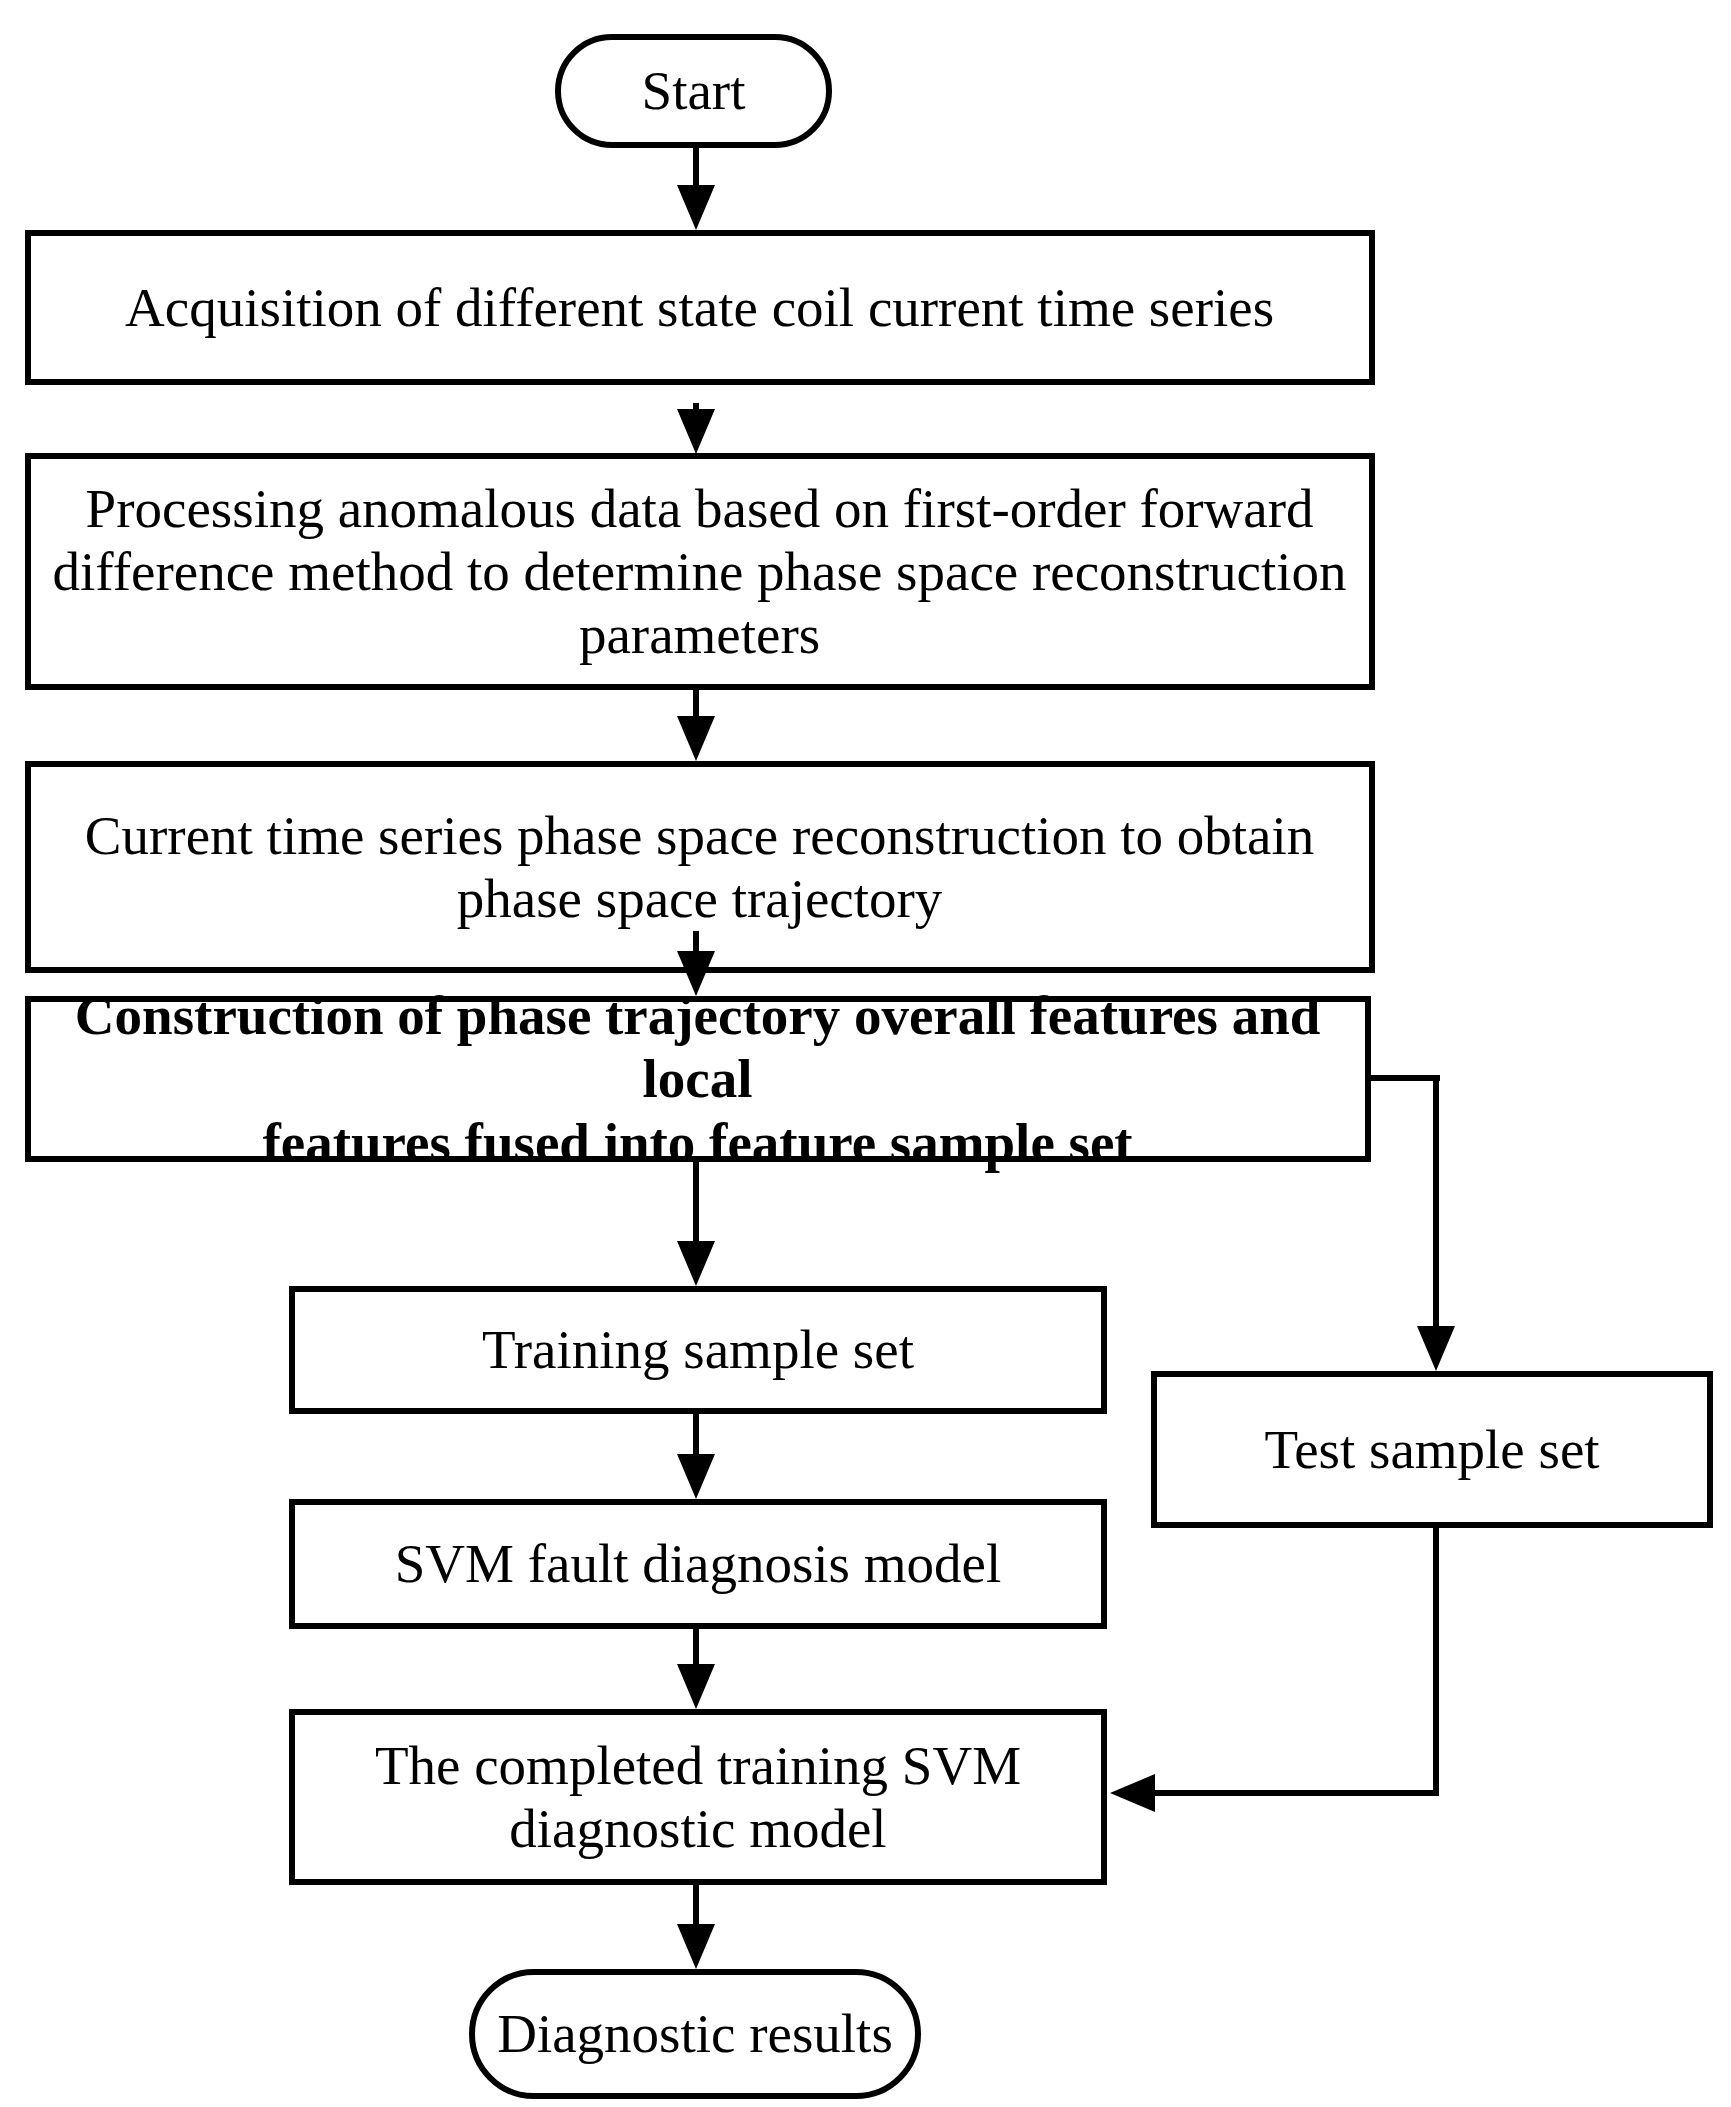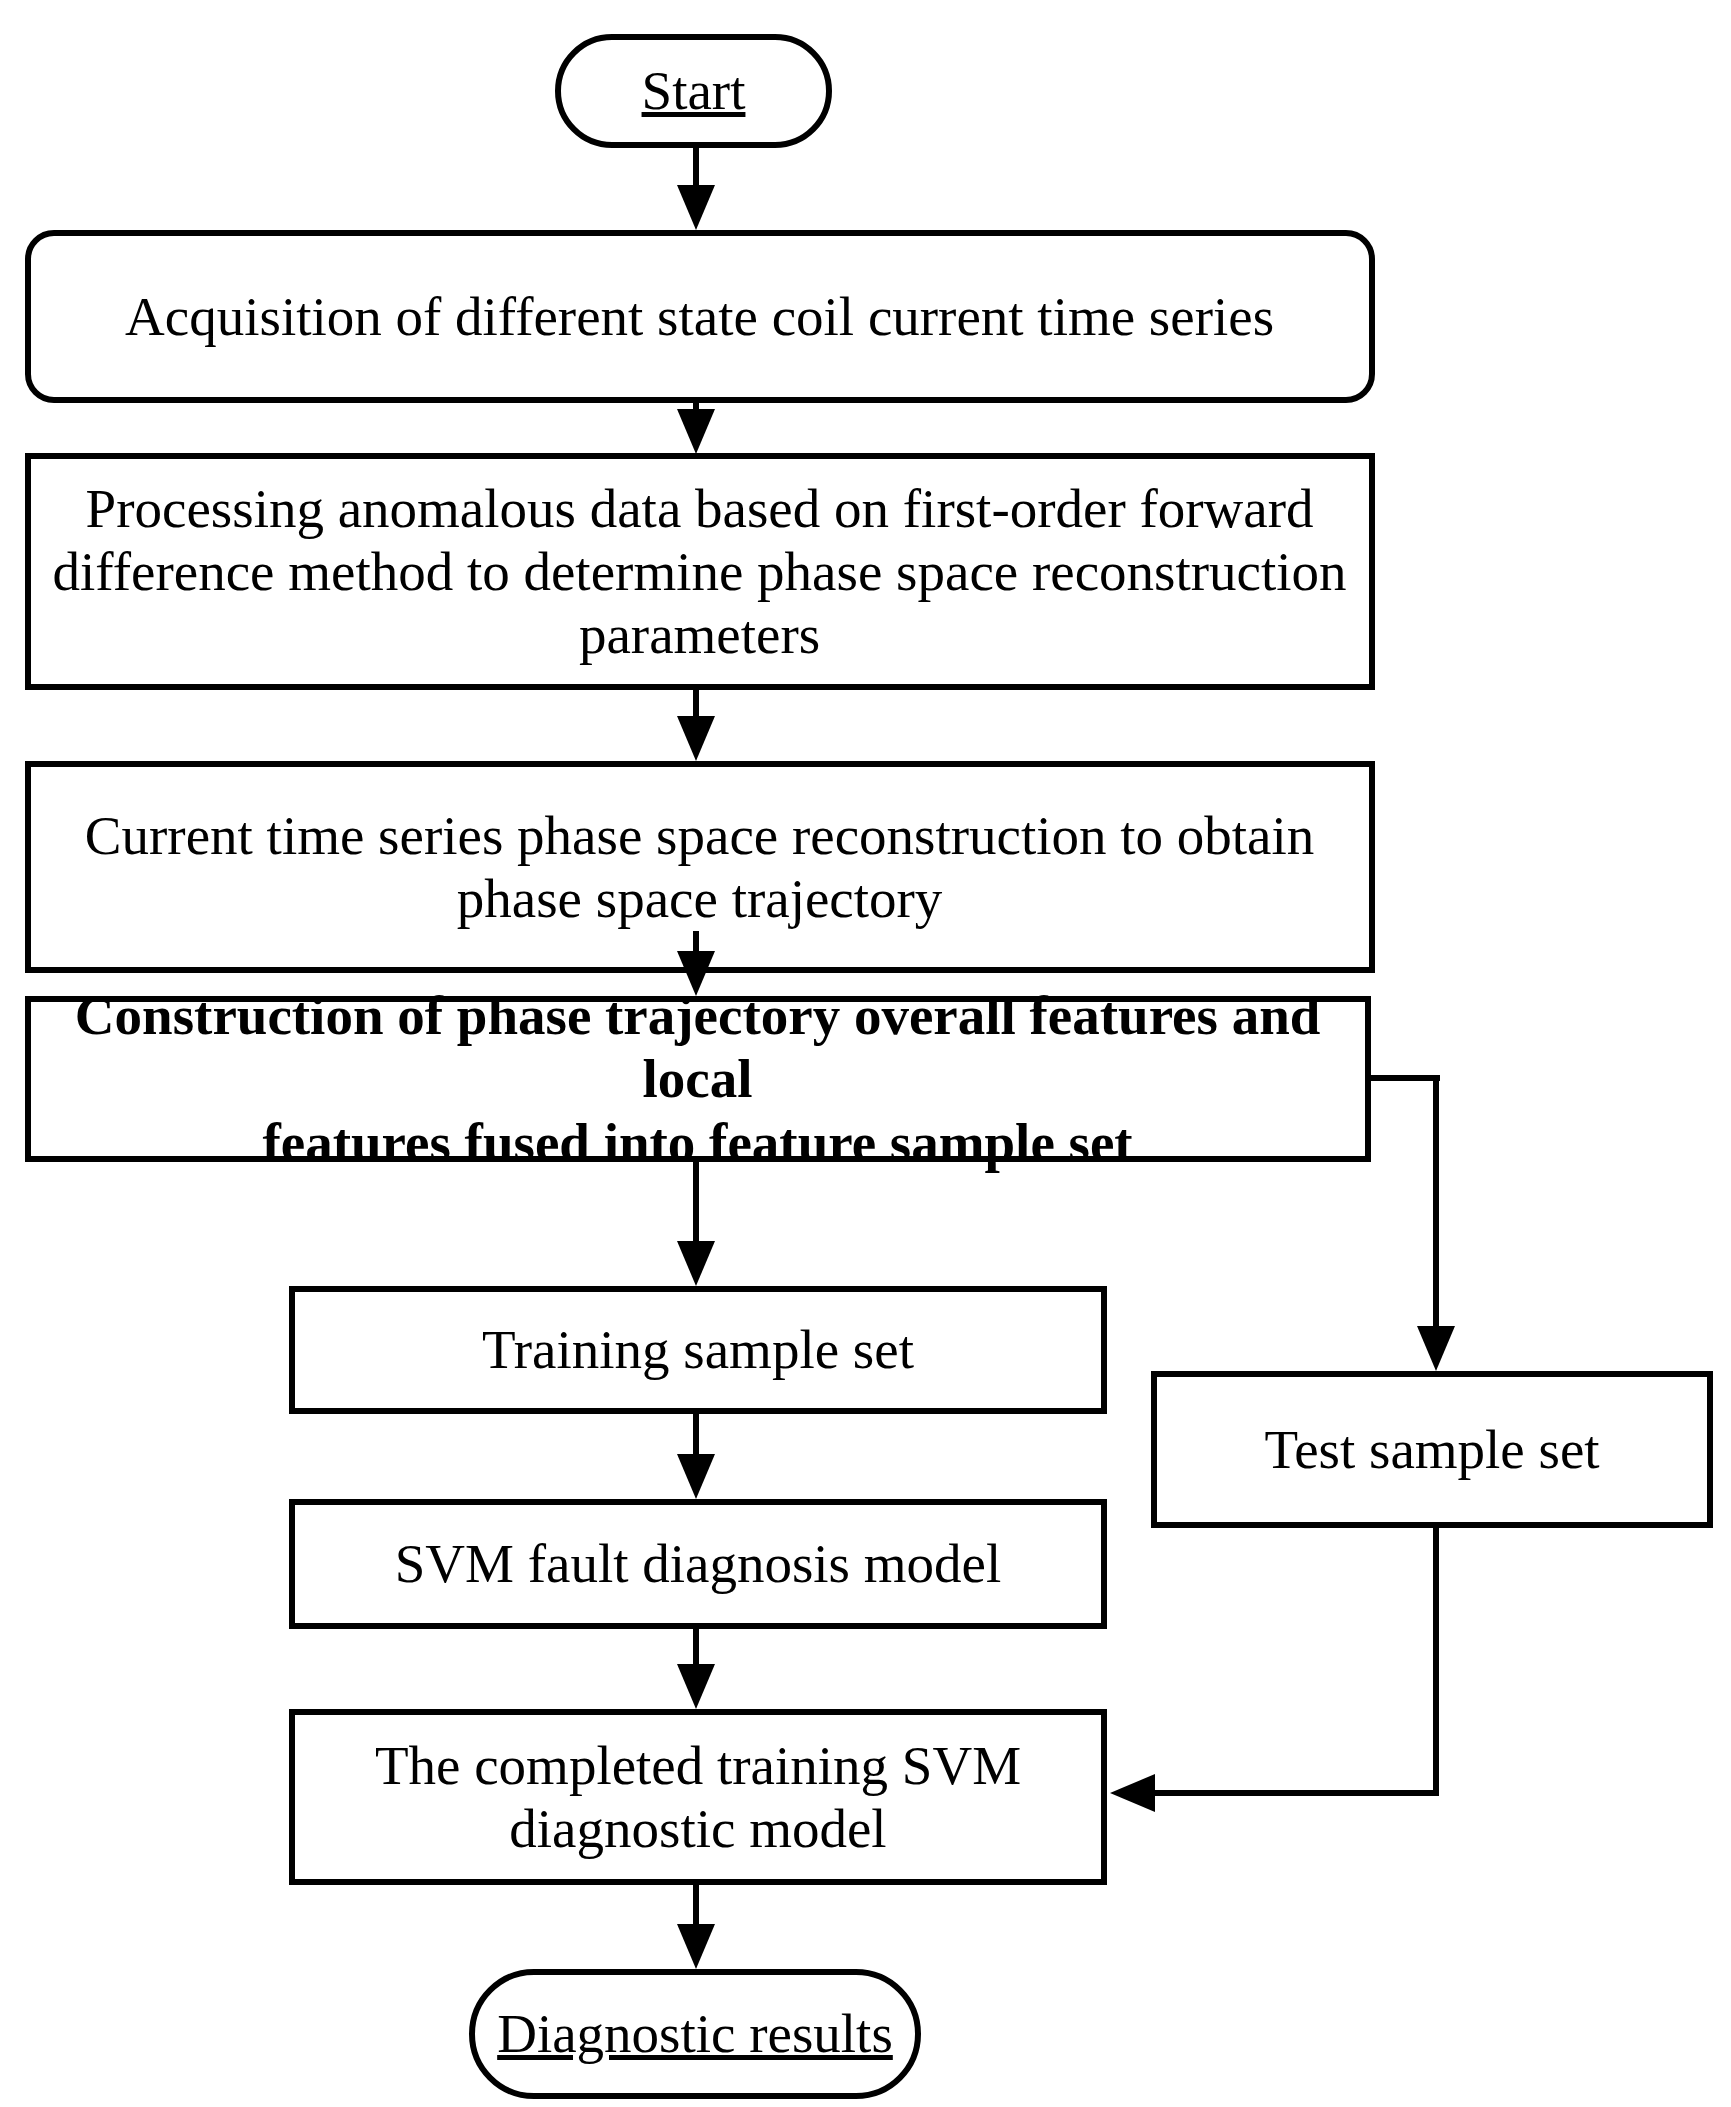--- a/index.html
+++ b/index.html
@@ -17,24 +17,24 @@
     border:6.7px solid #000;
     background:#fff;
     display:flex;
     align-items:center;
     justify-content:center;
     text-align:center;
     font-size:55px;
     line-height:1.15;
     white-space:pre-line;
   }
-  .terminator{border-radius:67px;text-decoration:underline;}
+  .terminator{border-radius:67px;}
   
   #n-start        {left:555px;  top:34px;   width:277px;  height:114px; border-radius:58px;}
-  #n-acquisition  {left:24.6px;   top:230px;  width:1350px; height:173px;border-radius:29px;}
+  #n-acquisition  {left:24.6px;   top:230px;  width:1350px; height:155px;}
   #n-processing   {left:24.6px;   top:453px;  width:1350px; height:237px; padding:0 13px;}
   #n-reconstruction{left:24.6px;  top:761px; width:1350px; height:212px; padding:0 13.4px;}
   #n-construction {left:24.6px;   top:996px; width:1346px; height:166px; padding:0 28px;font-weight:bold;}
   #n-training     {left:289px;  top:1286px; width:818px; height:128px;}
   #n-test         {left:1151px; top:1371px; width:562px;  height:157px;text-align:right;}
   #n-svm          {left:289px;  top:1499px; width:818px; height:130px;}
   #n-completed    {left:289px;  top:1709px; width:818px; height:176px;}
   #n-results      {left:469px;  top:1969px; width:452px;  height:130px; border-radius:66px;}
 
   

